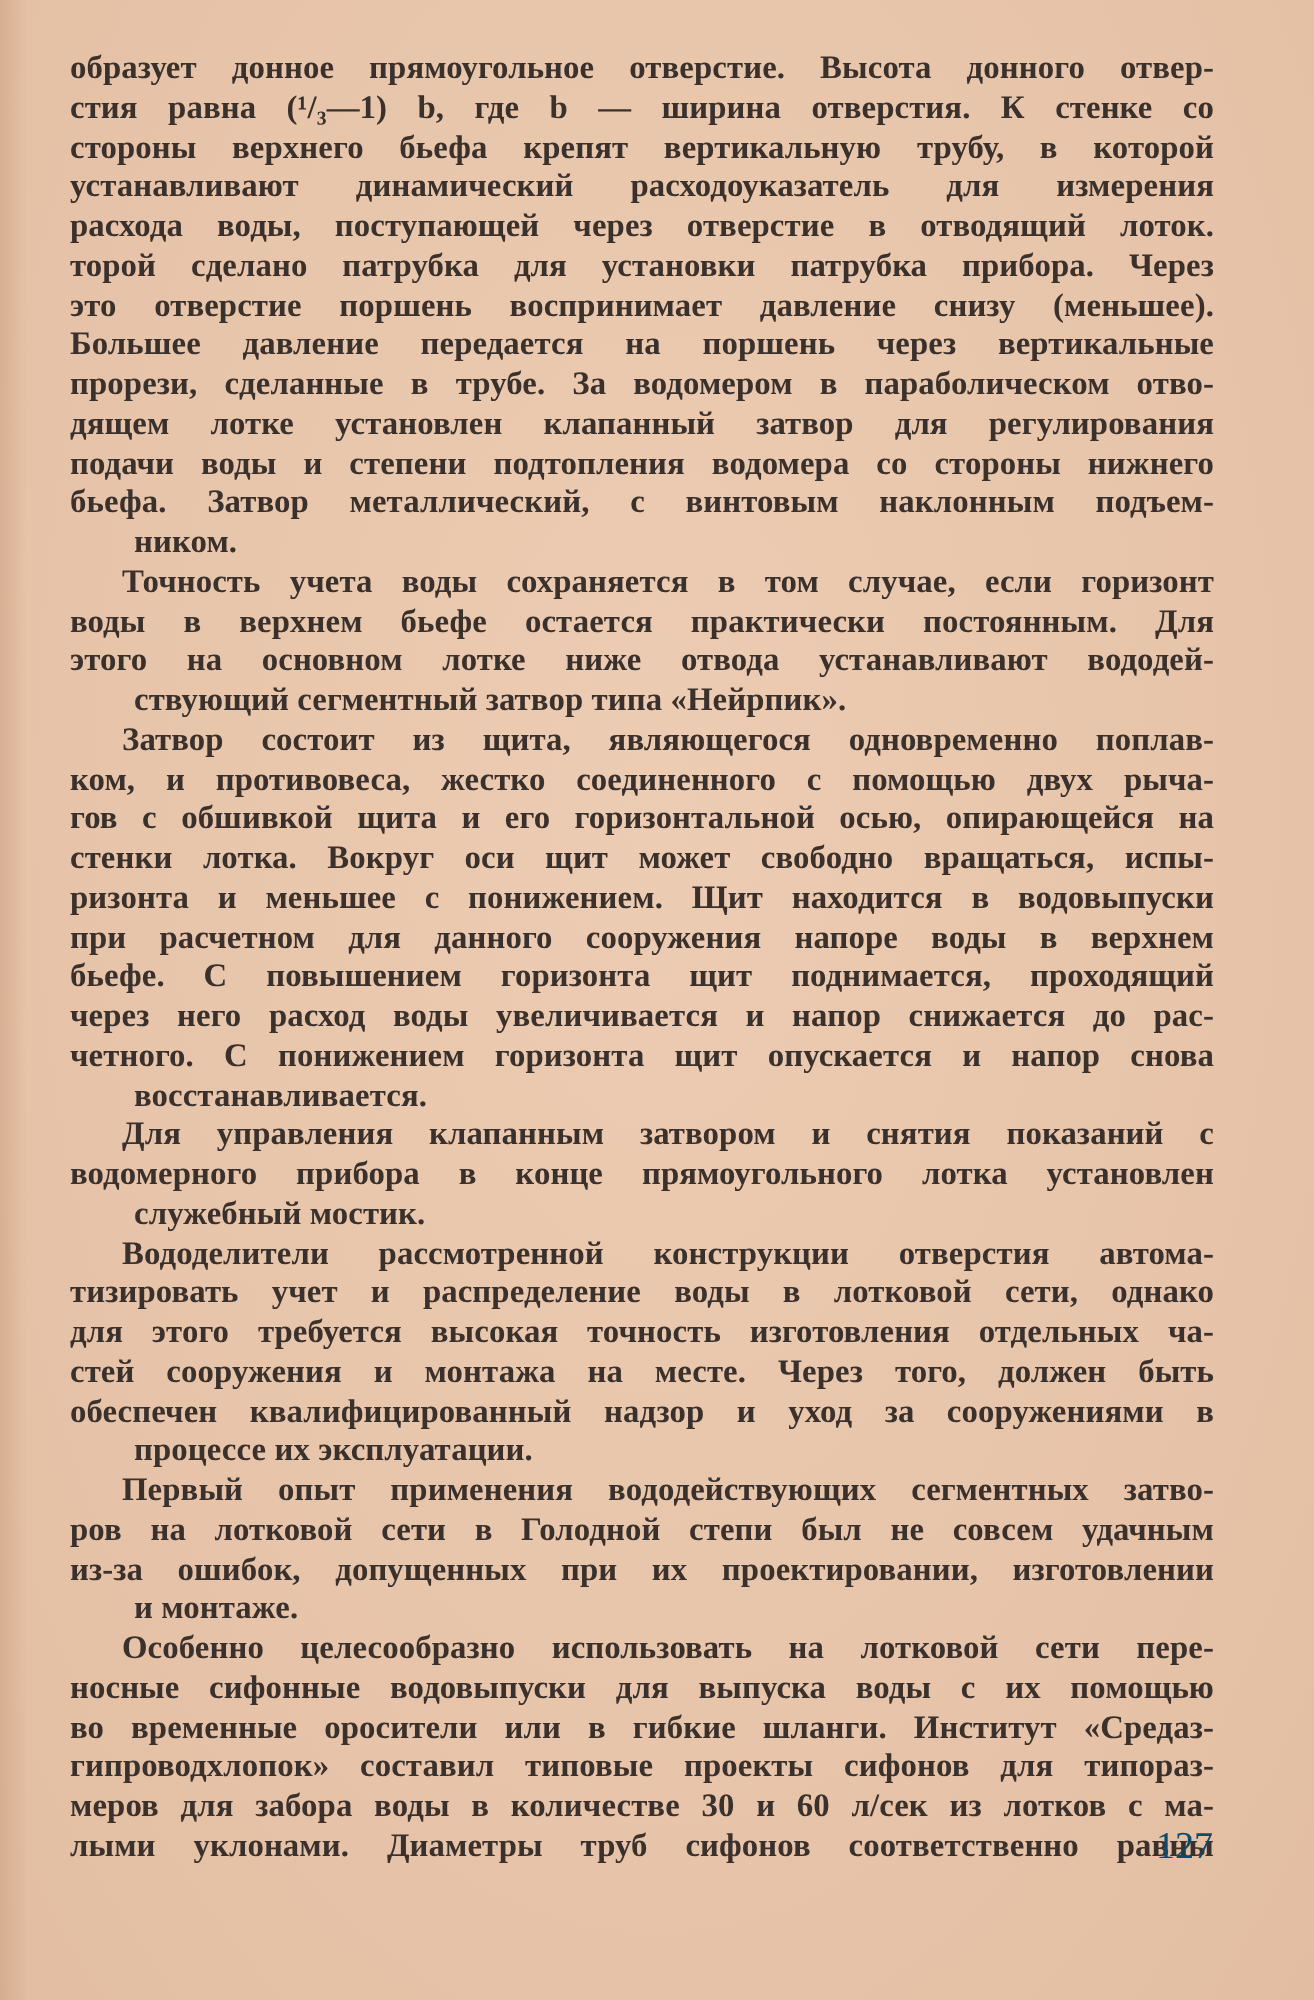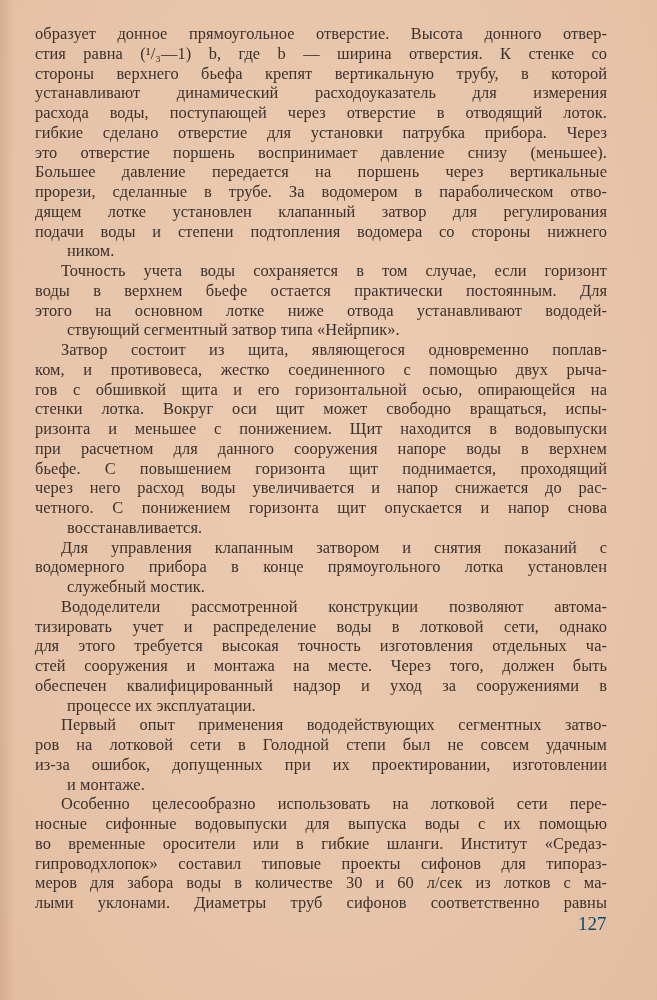--- a/index.html
+++ b/index.html
@@ -24,20 +24,21 @@
     top: 24px;
     width: 572px;
   }
   .para {
     margin: 0;
     font-size: 16.4px;
     line-height: 19.75px;
     text-align: justify;
     text-align-last: left;
     letter-spacing: 0.05px;
+    font-weight: bold;
   }
   .para .line {
     display: block;
     text-align: justify;
     text-align-last: justify;
     white-space: nowrap;
     height: 19.75px;
   }
   .para .line.last {
     text-align-last: left;
@@ -58,26 +59,27 @@
 <body>
 
 <div class="page">
 
   <p class="para">
     <span class="line">образует донное прямоугольное отверстие. Высота донного отвер-</span>
     <span class="line">стия равна (¹/₃—1) b, где b — ширина отверстия. К стенке со</span>
     <span class="line">стороны верхнего бьефа крепят вертикальную трубу, в которой</span>
     <span class="line">устанавливают динамический расходоуказатель для измерения</span>
     <span class="line">расхода воды, поступающей через отверстие в отводящий лоток.</span>
-    <span class="line">гибкие сделано отверстие для установки патрубка прибора. Через</span>
+    <span class="line">торой сделано патрубка для установки патрубка прибора. Через</span>
     <span class="line">это отверстие поршень воспринимает давление снизу (меньшее).</span>
     <span class="line">Большее давление передается на поршень через вертикальные</span>
     <span class="line">прорези, сделанные в трубе. За водомером в параболическом отво-</span>
     <span class="line">дящем лотке установлен клапанный затвор для регулирования</span>
     <span class="line">подачи воды и степени подтопления водомера со стороны нижнего</span>
+    <span class="line">бьефа. Затвор металлический, с винтовым наклонным подъем-</span>
     <span class="line last">ником.</span>
   </p>
 
   <p class="para">
     <span class="line indent">Точность учета воды сохраняется в том случае, если горизонт</span>
     <span class="line">воды в верхнем бьефе остается практически постоянным. Для</span>
     <span class="line">этого на основном лотке ниже отвода устанавливают вододей-</span>
     <span class="line last">ствующий сегментный затвор типа «Нейрпик».</span>
   </p>
 
@@ -94,21 +96,21 @@
     <span class="line last">восстанавливается.</span>
   </p>
 
   <p class="para">
     <span class="line indent">Для управления клапанным затвором и снятия показаний с</span>
     <span class="line">водомерного прибора в конце прямоугольного лотка установлен</span>
     <span class="line last">служебный мостик.</span>
   </p>
 
   <p class="para">
-    <span class="line indent">Вододелители рассмотренной конструкции позволяют автома-</span>
+    <span class="line indent">Вододелители рассмотренной конструкции отверстия автома-</span>
     <span class="line">тизировать учет и распределение воды в лотковой сети, однако</span>
     <span class="line">для этого требуется высокая точность изготовления отдельных ча-</span>
     <span class="line">стей сооружения и монтажа на месте. Через того, должен быть</span>
     <span class="line">обеспечен квалифицированный надзор и уход за сооружениями в</span>
     <span class="line last">процессе их эксплуатации.</span>
   </p>
 
   <p class="para">
     <span class="line indent">Первый опыт применения вододействующих сегментных затво-</span>
     <span class="line">ров на лотковой сети в Голодной степи был не совсем удачным</span>

